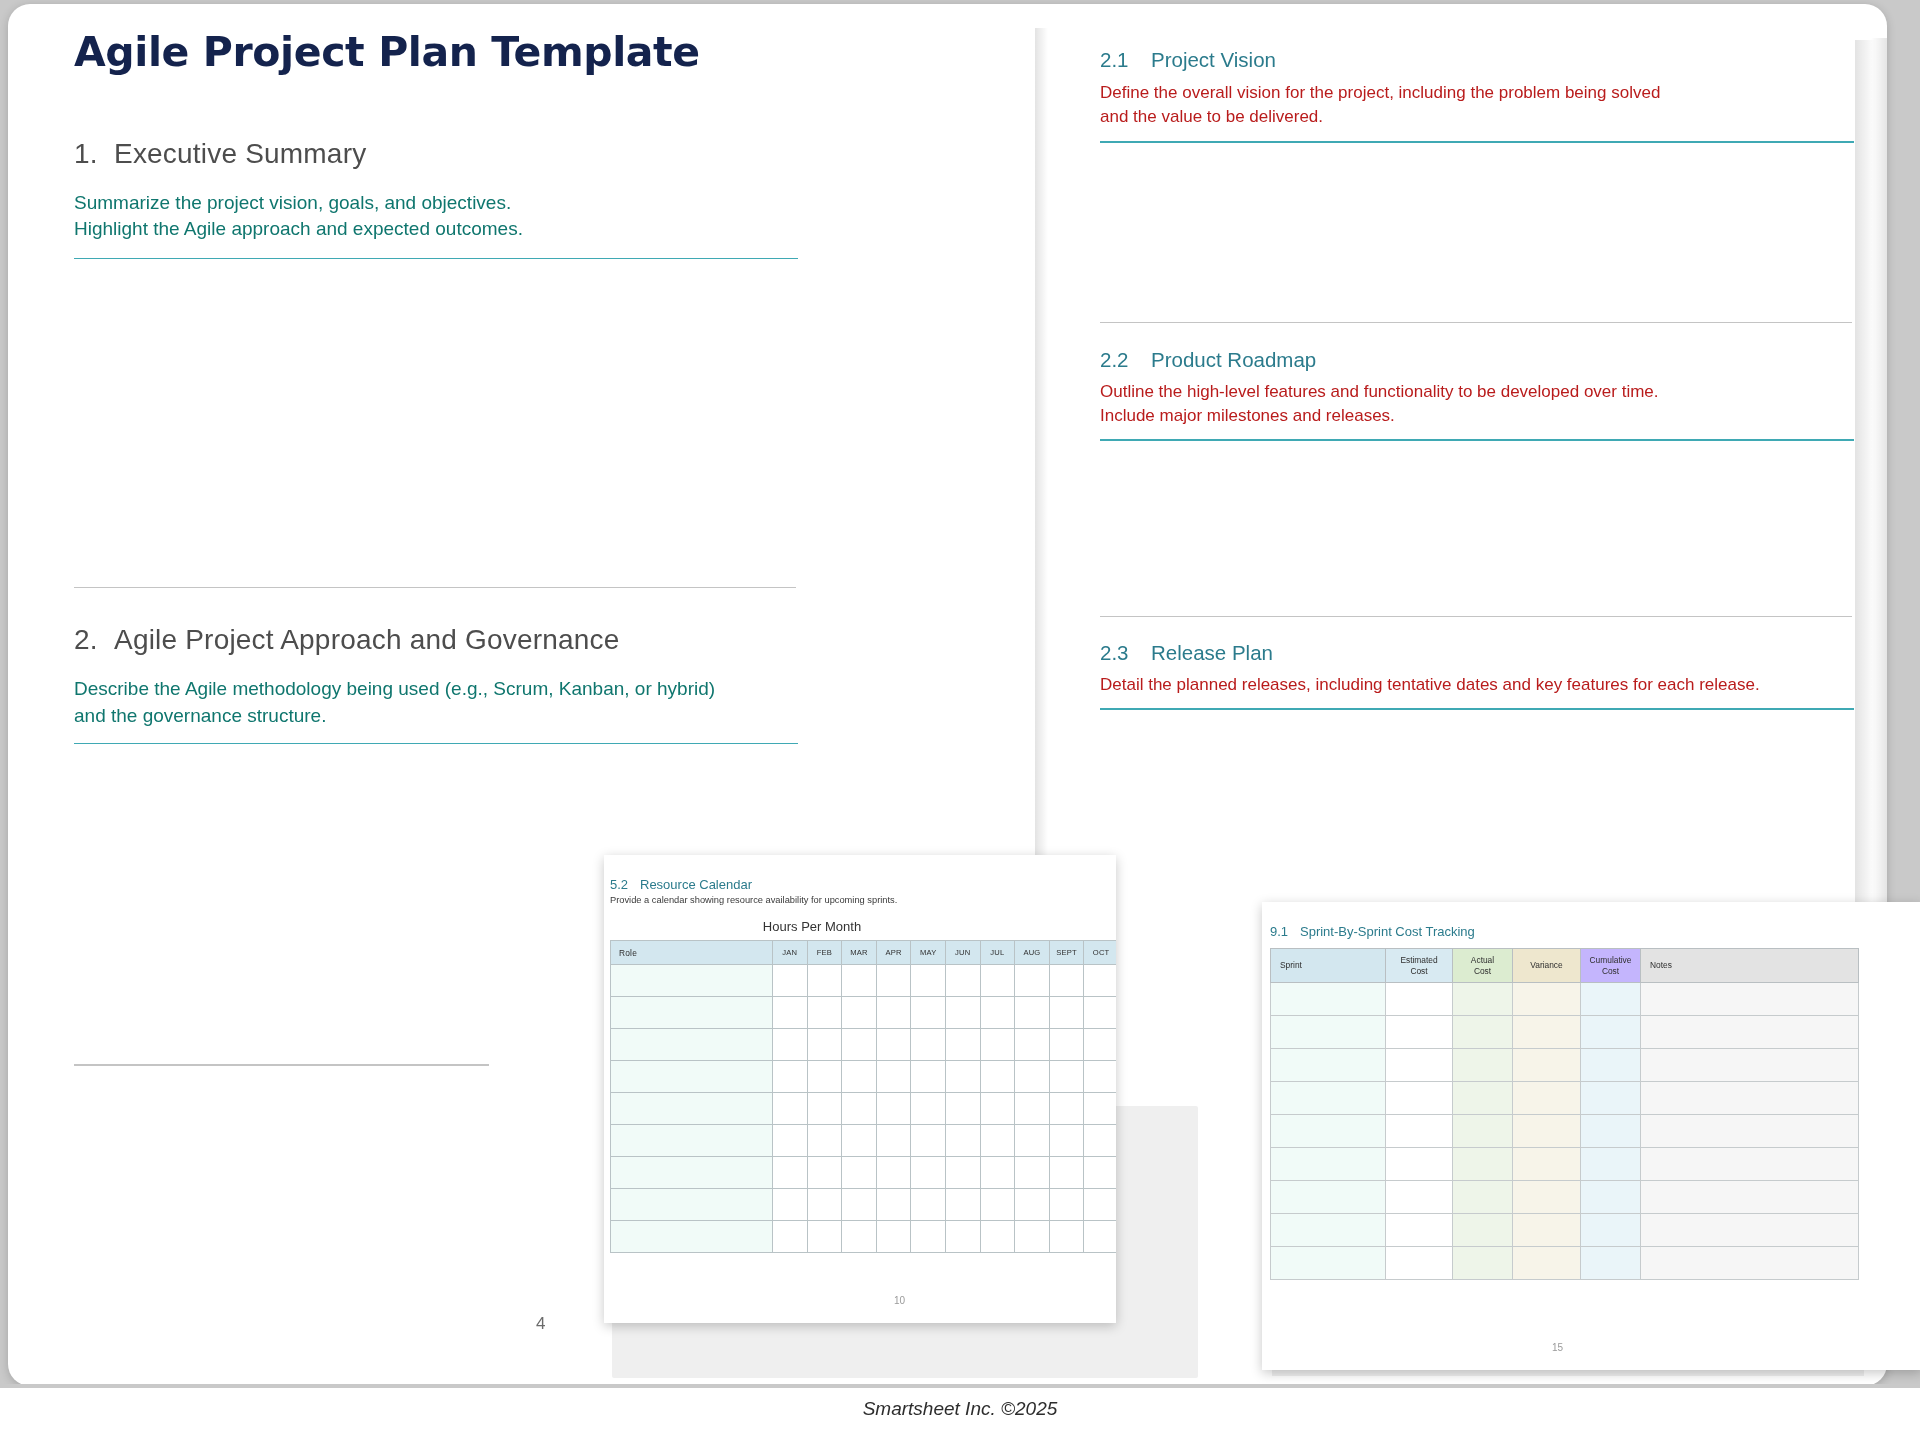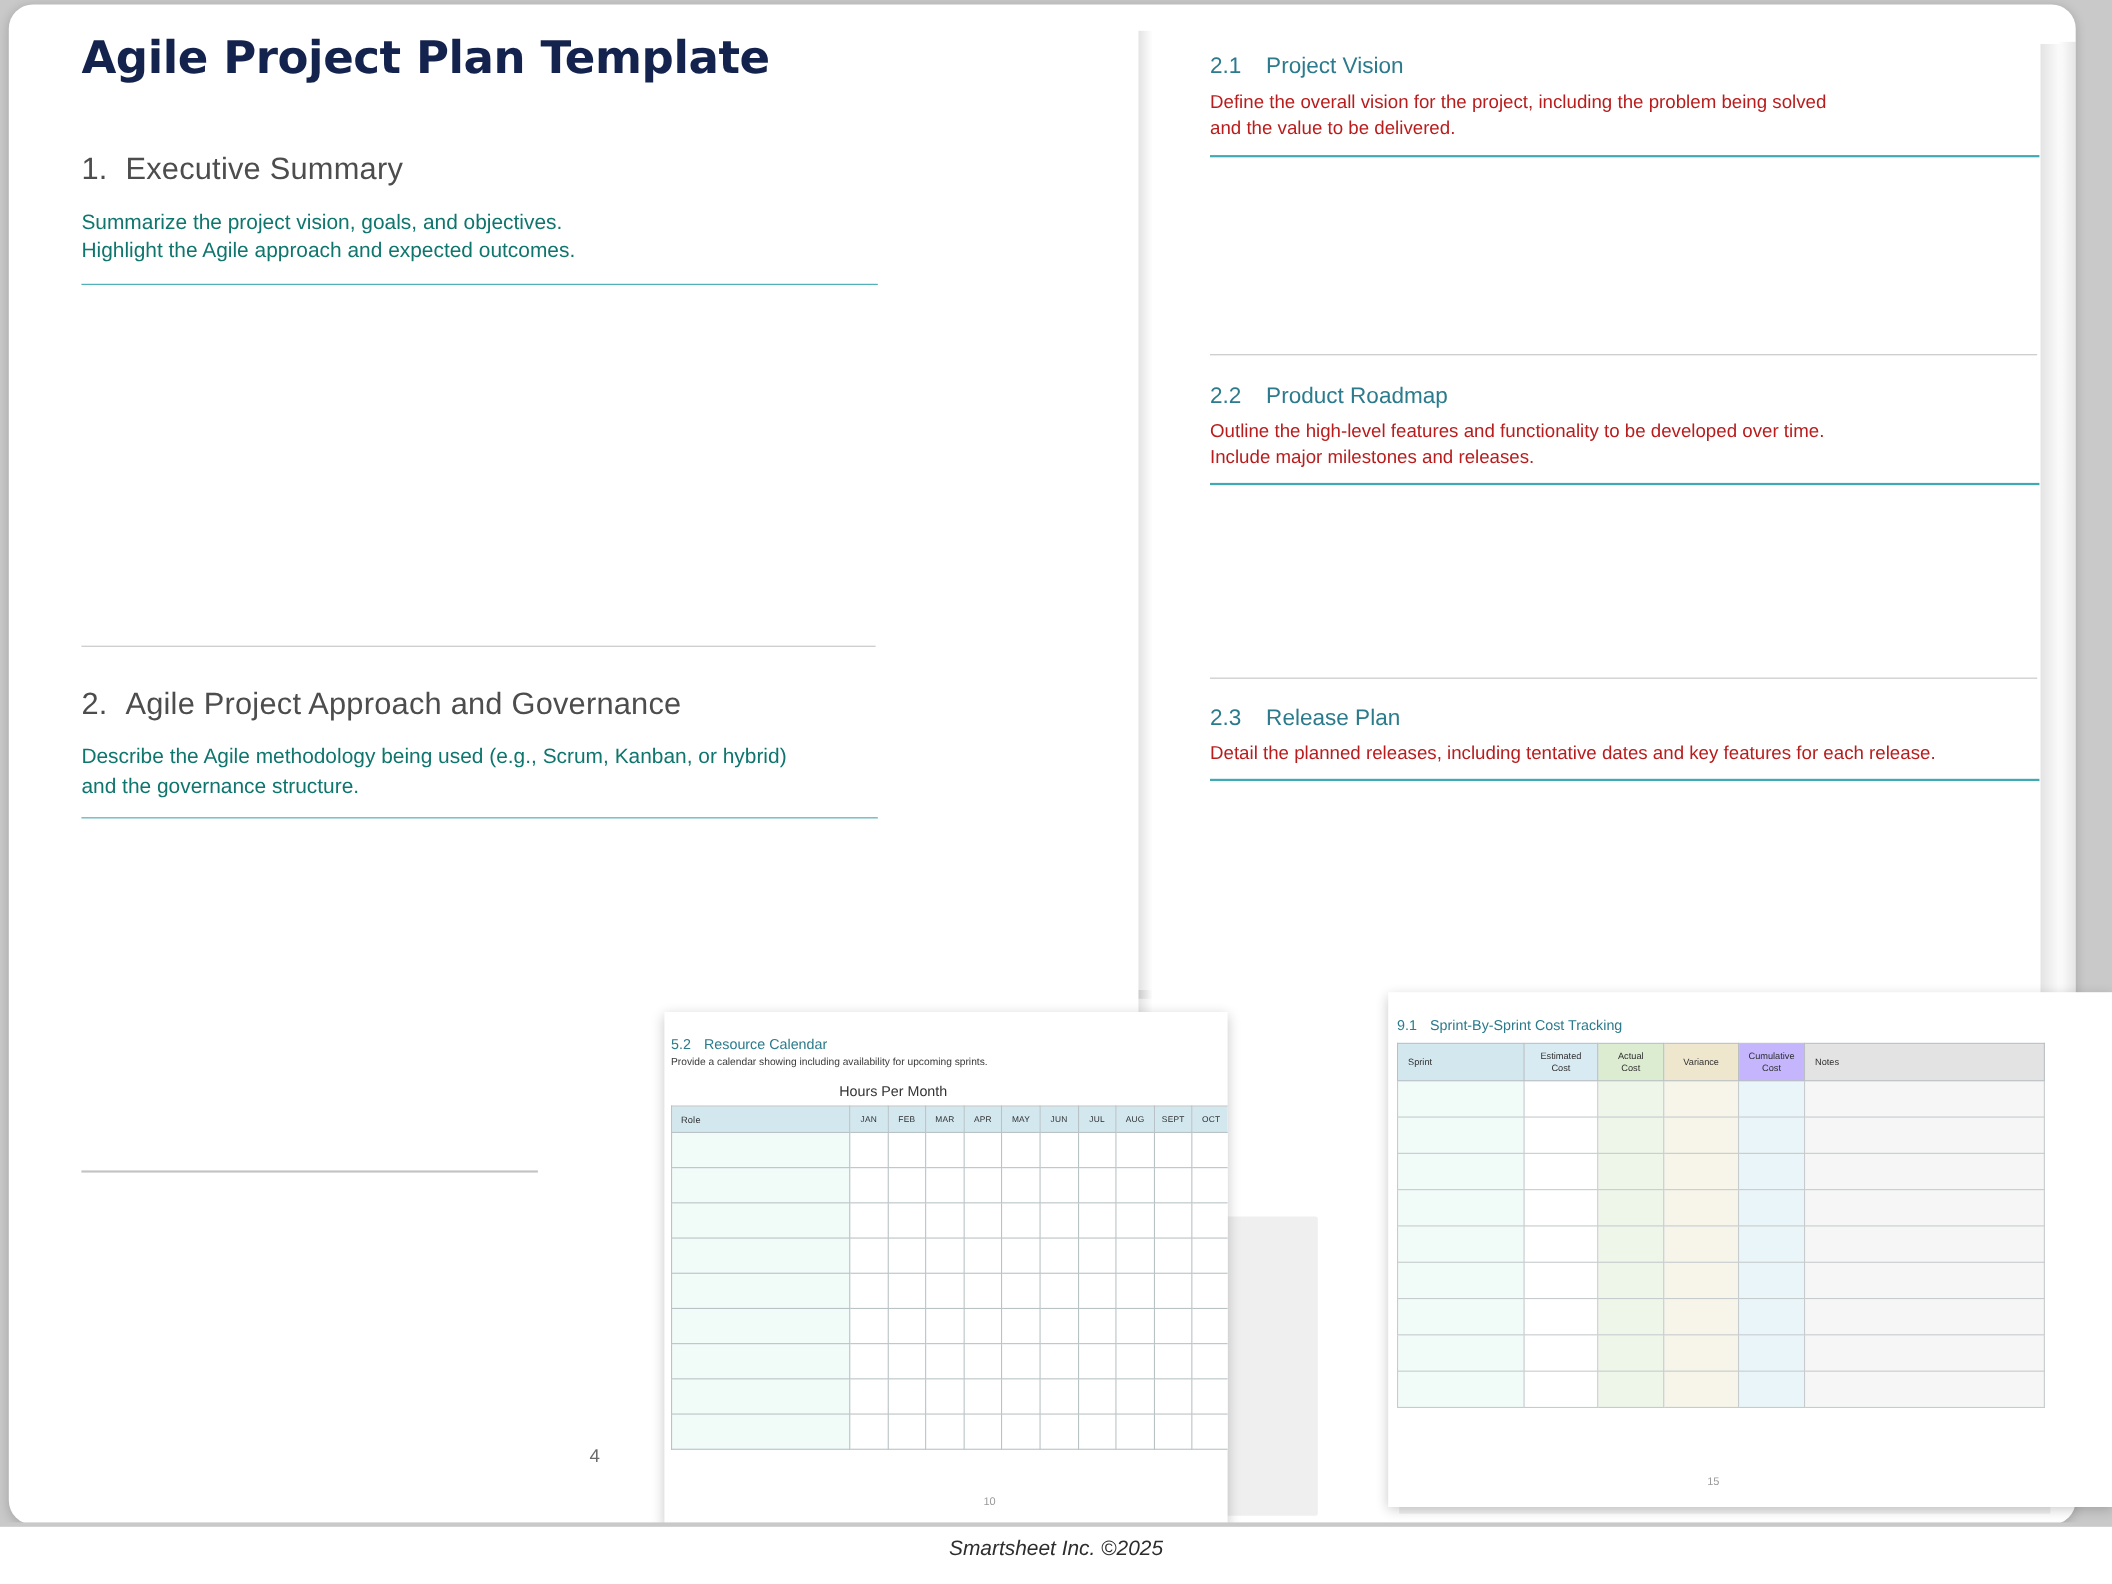--- a/index.html
+++ b/index.html
@@ -87,21 +87,21 @@
   
   .pagenum-main {
     position: absolute;
     left: 528px; top: 1310px;
     font-size: 17px; color: #6b6b6b;
   }
 
   
   .card-mid {
     position: absolute;
-    left: 604px; top: 920px;
+    left: 604px; top: 855px;
     width: 512px; height: 468px;
     background: #ffffff;
     box-shadow: 0 3px 11px rgba(0,0,0,0.22);
     overflow: hidden;
   }
   .card-mid-behind {
     position: absolute;
     left: 612px; top: 1106px;
     width: 586px; height: 272px;
     background: #efefef;
@@ -312,21 +312,21 @@
   <div class="edge-mark" style="left:1625px; top:908px; width:13px; height:210px;"></div>
   <div class="edge-mark" style="left:1855px; top:40px; width:20px; height:1060px;"></div>
 
   <div class="card-mid-behind"></div>
 
   <div class="card-mid">
     <div style="position:absolute; left:6px; top:22px; width:584px;">
       <div class="card-head">
         <span class="num">5.2</span><span>Resource Calendar</span>
       </div>
-      <div class="card-sub">Provide a calendar showing including availability for upcoming sprints.</div>
+      <div class="card-sub">Provide a calendar showing resource availability for upcoming sprints.</div>
       <div style="height:14px"></div>
       <div class="card-center-label" style="text-align:center; padding-right:180px;">Hours Per Month</div>
       <div style="height:6px"></div>
       <table class="grid" id="res-cal">
         <colgroup>
           <col style="width:162px">
           <col span="12" style="width:34.6px">
         </colgroup>
         <thead>
           <tr>

